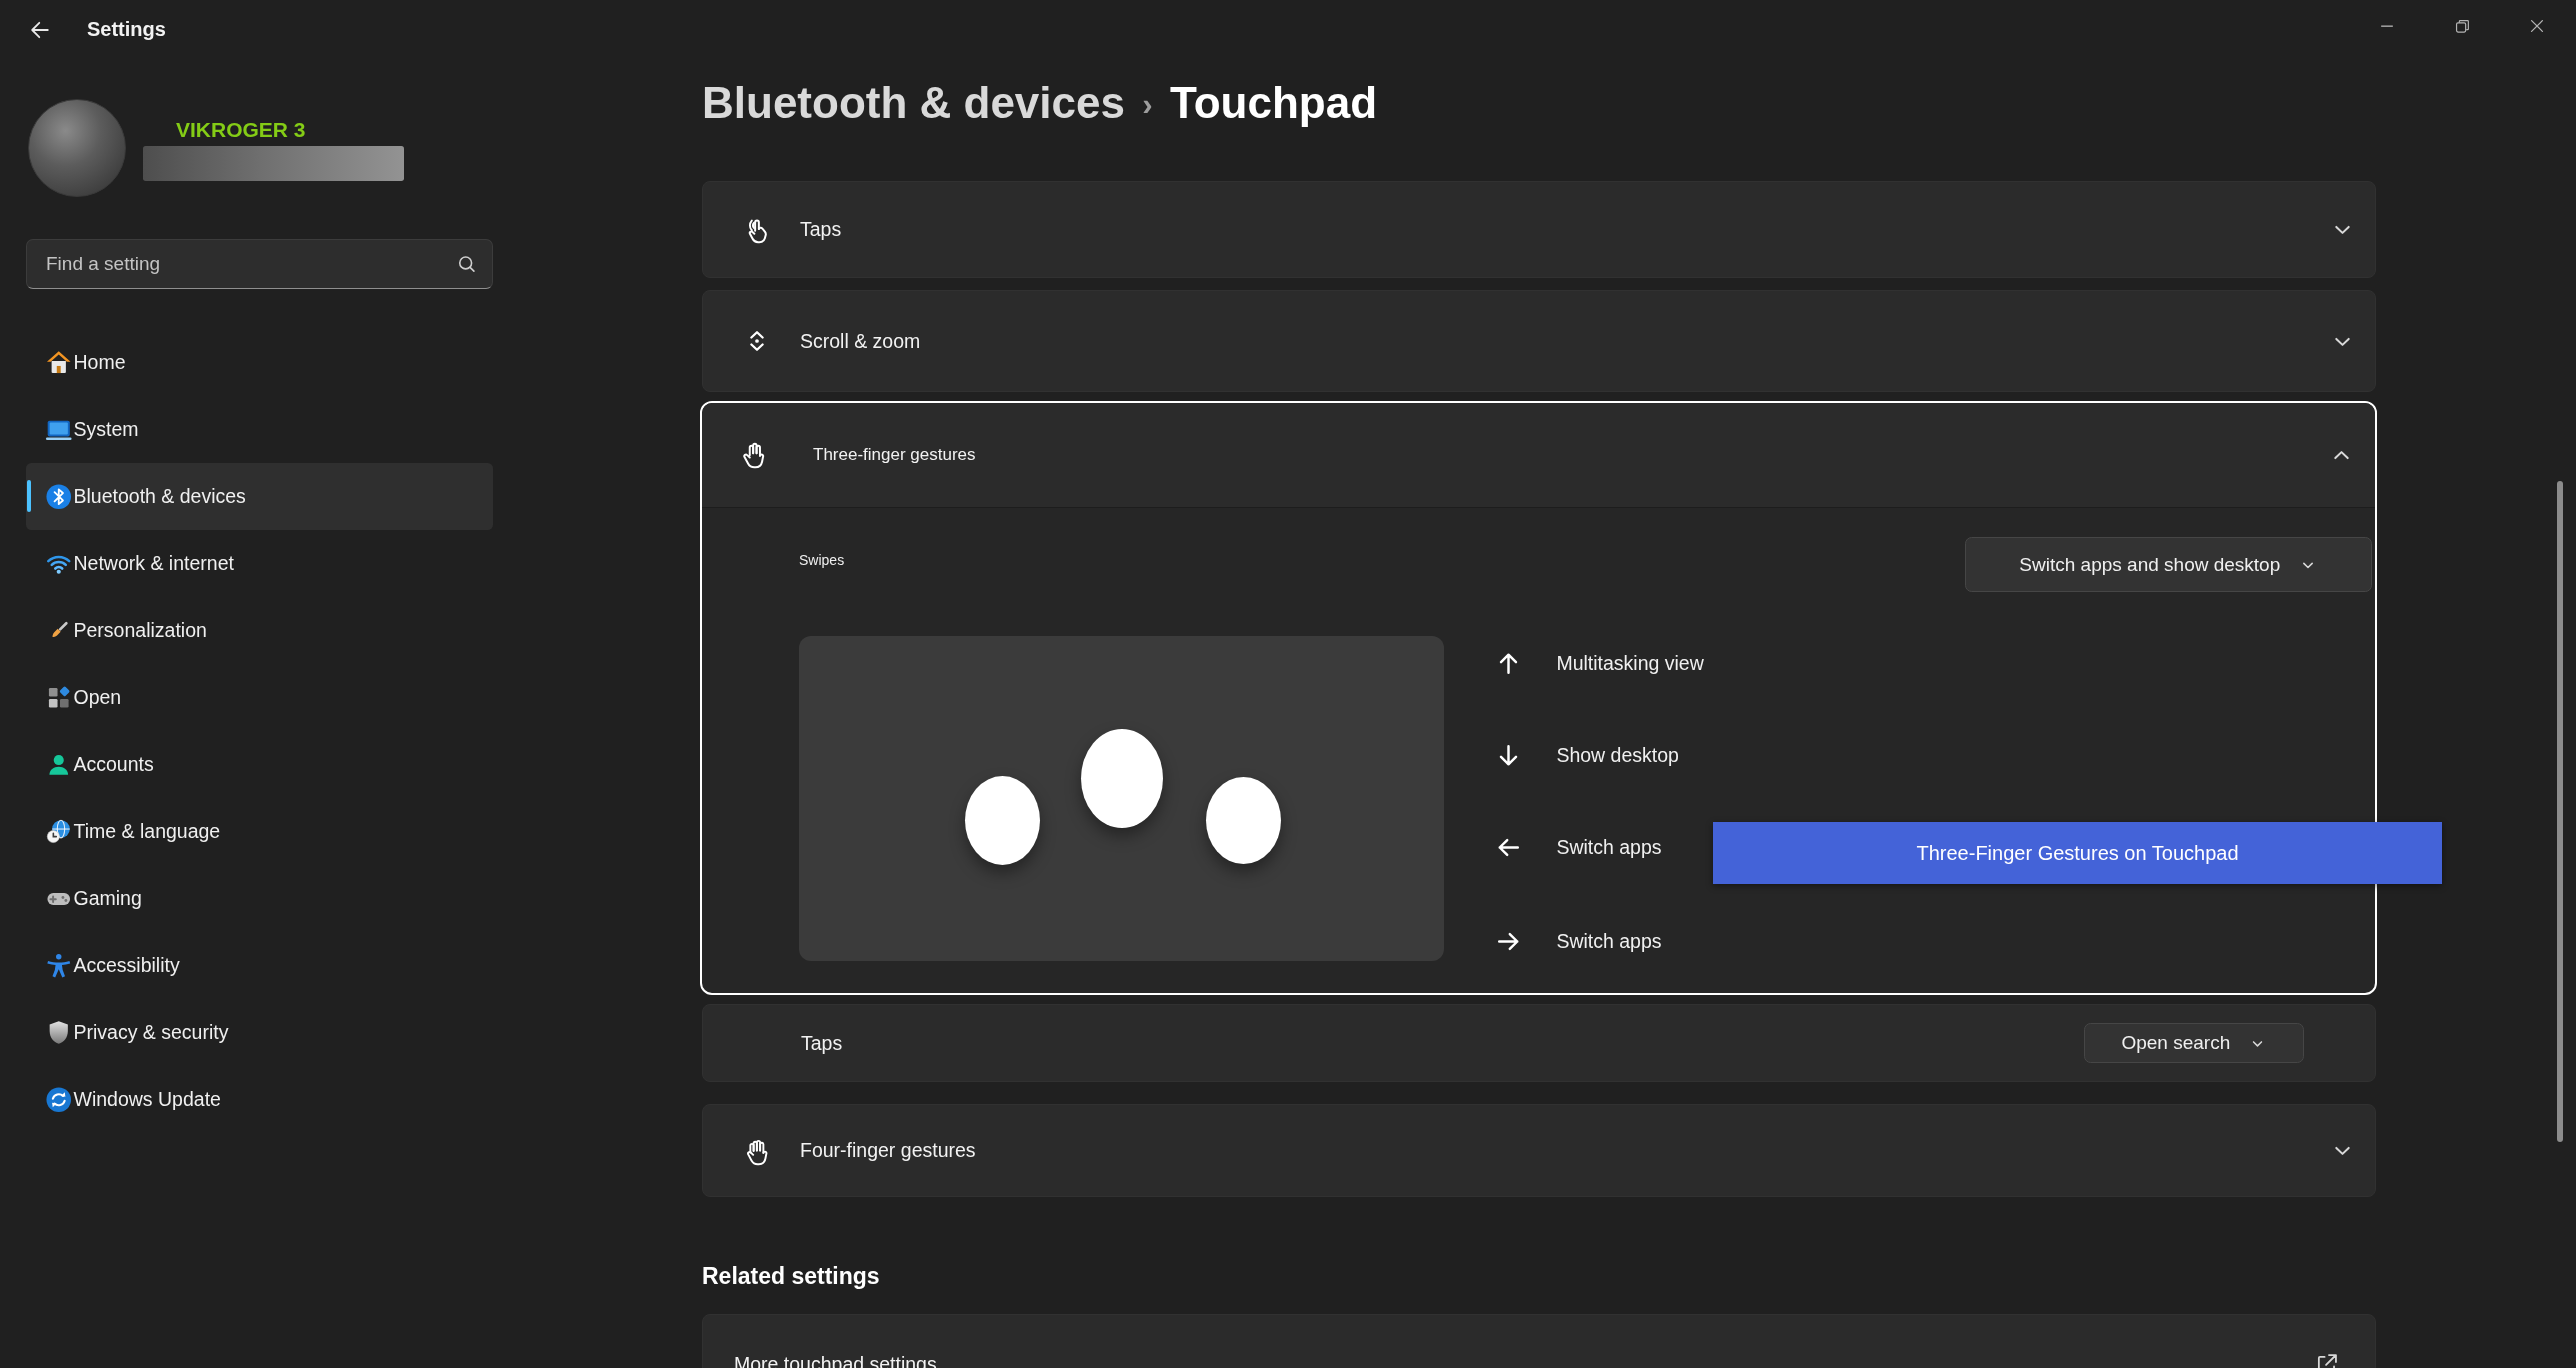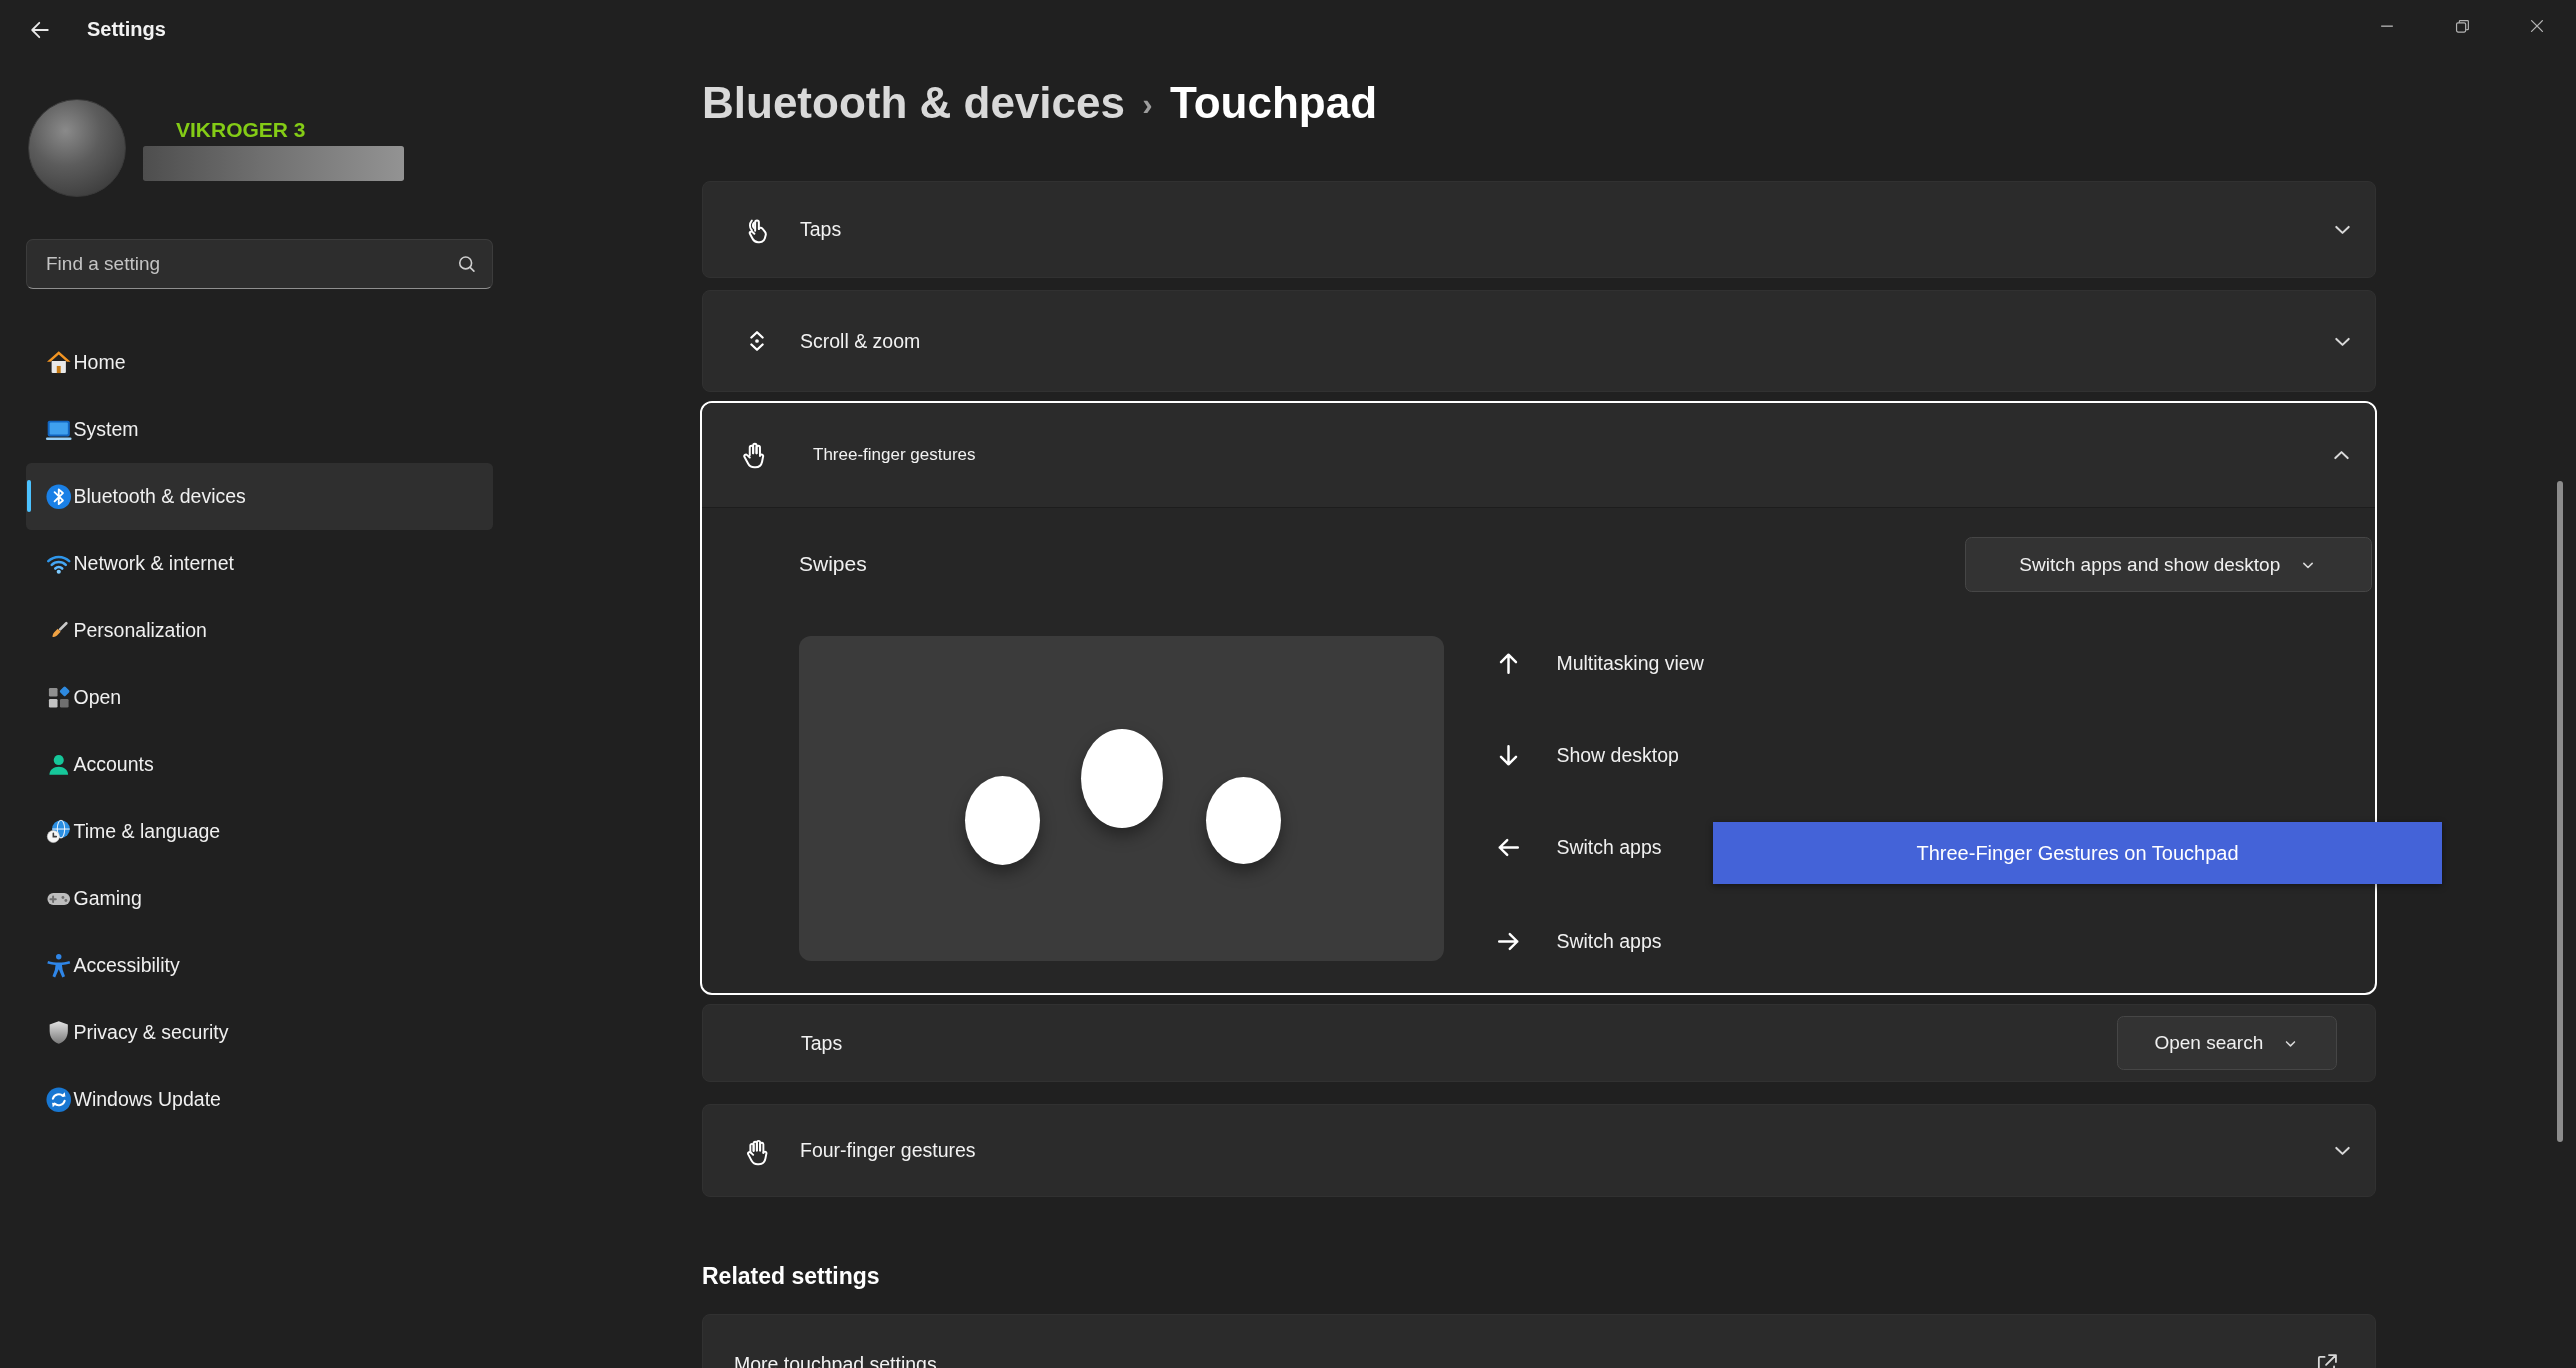--- a/index.html
+++ b/index.html
@@ -62,21 +62,21 @@
 
   
   .ring{position:absolute;left:700px;top:401px;width:1677px;height:594px;
     border:2.7px solid #ffffff;border-radius:12px;background:#262626;overflow:hidden;}
   .ring-header{position:absolute;left:0;top:0;width:100%;height:105px;background:#2b2b2b;
     border-bottom:1.3px solid #1d1d1d;display:flex;align-items:center;}
   .ring-header .row-ic{width:34px;height:34px;flex:0 0 34px;margin-left:36px;}
   .ring-header .row-label{margin-left:41px;font-size:17px;color:#f2f2f2;}
   .ring-header .chev{margin-left:auto;margin-right:20px;}
 
-  .swipes-label{position:absolute;left:97px;top:149px;font-size:21px;color:#f0f0f0;}
+  .swipes-label{position:absolute;left:97px;top:149px;font-size:14px;color:#f0f0f0;}
   .dropdown{background:#333333;border:0.7px solid #464646;border-radius:6.7px;
     display:flex;align-items:center;justify-content:center;gap:17.4px;color:#f0f0f0;font-size:19px;}
   .dd-swipes{position:absolute;left:1263px;top:134px;width:407px;height:55px;}
   .illustration{position:absolute;left:97px;top:233px;width:645px;height:325px;
     background:#3b3b3b;border-radius:12px;}
   .dot{position:absolute;background:#fff;border-radius:50%;
     box-shadow:0 8px 16px rgba(0,0,0,0.38);}
   .dot-left{left:166px;top:140px;width:75px;height:89px;}
   .dot-mid{left:282px;top:93px;width:82px;height:99px;}
   .dot-right{left:407px;top:141px;width:75px;height:87px;}
@@ -84,21 +84,21 @@
   .gesture-row{position:absolute;left:778px;height:54px;display:flex;align-items:center;}
   .gesture-row .g-arrow{width:31px;height:31px;flex:0 0 31px;margin-left:13.4px;}
   .gesture-row .g-label{margin-left:32px;font-size:19.5px;color:#f0f0f0;white-space:nowrap;}
 
   .banner{position:absolute;left:1713px;top:822px;width:729px;height:62px;background:#4463d8;
     display:flex;align-items:center;justify-content:center;z-index:6;
     font-size:20px;font-weight:400;color:#ffffff;box-shadow:0 2px 6.7px rgba(0,0,0,0.45);}
 
   .card-taps2{top:1004px;height:78px;}
   .card-taps2 .row-label{margin-left:98px;}
-  .dd-taps{width:220px;height:54px;margin-left:auto;margin-right:38px;position:relative;}
+  .dd-taps{width:220px;height:40px;margin-left:auto;margin-right:71px;position:relative;}
 
   .card-four{top:1104px;height:93px;}
 
   .related-heading{position:absolute;left:702px;top:1263px;font-size:23px;font-weight:700;color:#fff;}
   .card-more{top:1314px;height:101px;}
   .card-more .row-label{margin-left:31px;}
   .card-more .ext{margin-left:auto;margin-right:35px;}
 
   .scrollbar-thumb{position:absolute;left:2557px;top:481px;width:6px;height:661px;
     background:#8c8c8c;border-radius:3px;}

